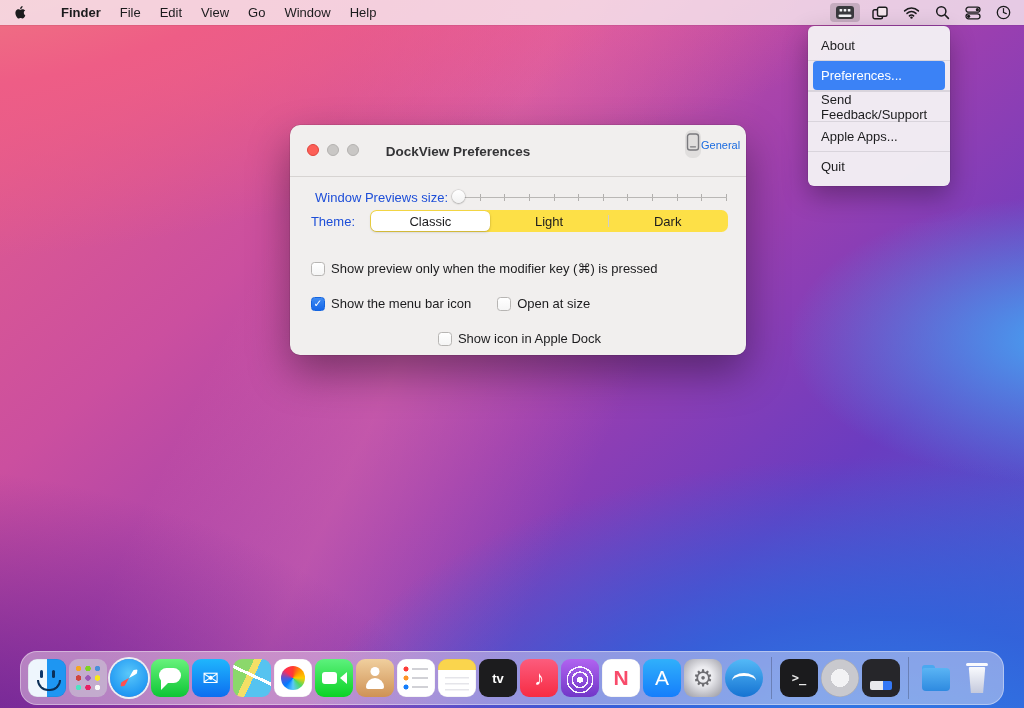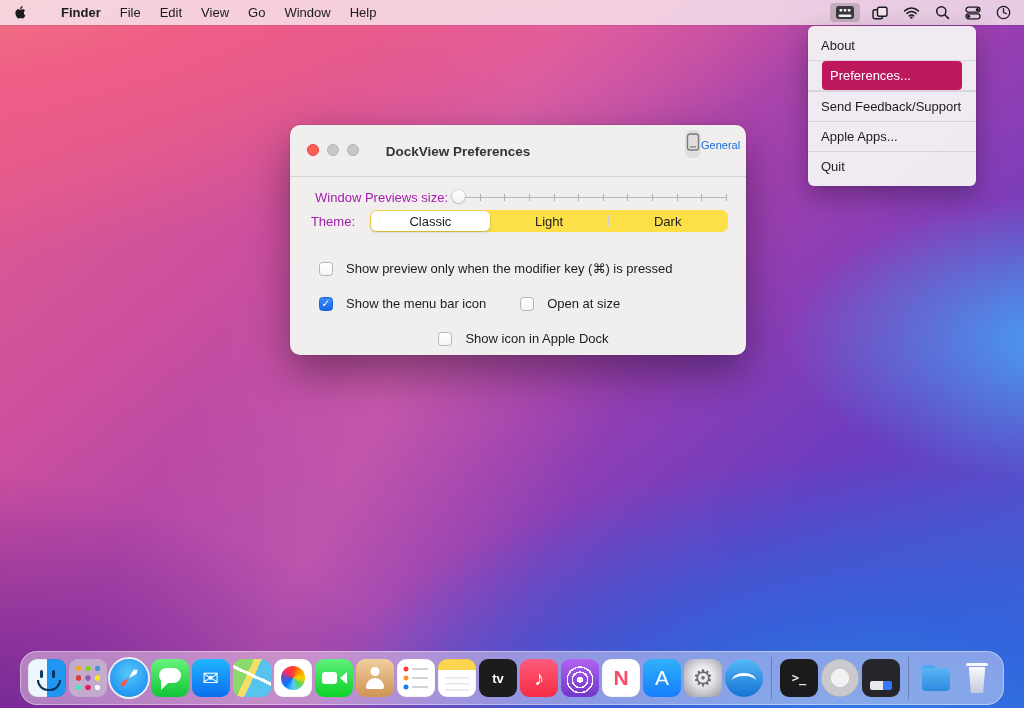--- a/index.html
+++ b/index.html
@@ -24,27 +24,27 @@
     box-shadow:0 0.5px 0 rgba(0,0,0,.12); }
   .mb-left { display:flex; align-items:center; gap:19px; }
   .mb-left .bold { font-weight:700;padding-left:16px; }
   .mb-item { cursor:default; }
   .mb-apple { display:flex; align-items:center; }
   .mb-right { display:flex; align-items:center; gap:15px; }
   .mb-status { display:flex; align-items:center; justify-content:center; }
   .mb-status.pressed { background:rgba(70,60,70,.22); border-radius:4px; padding:2px 5px; margin:0 -3px; }
 
   
-  .dropdown { position:absolute; top:26px; left:808px; width:168px;
+  .dropdown { position:absolute; top:26px; left:808px; width:142px;
     background:rgba(243,240,244,.97); border-radius:6px; padding:5px 0;
     box-shadow:0 10px 26px rgba(0,0,0,.30), 0 0 0 0.5px rgba(0,0,0,.12);
     font-size:13px; color:#1c1c1e; }
   .dd-item { height:29px; display:flex; align-items:center; padding-left:13px; }
-  .dd-item.highlighted { margin:0 14px; padding-left:8px; border-radius:4px;
-    background:#be185d; color:#fff; }
+  .dd-item.highlighted { margin:0 5px; padding-left:8px; border-radius:4px;
+    background:#3b82f6; color:#fff; }
   .dd-sep { height:1px; background:rgba(60,60,67,.12); }
 
   
   .window { position:absolute; left:290px; top:125px; width:456px; height:230px;
     background:#f1efee; border-radius:10px;
     box-shadow:0 18px 42px rgba(0,0,0,.38), 0 0 0 0.5px rgba(0,0,0,.16);
     color:#1c1c1e; }
   .titlebar { position:relative; height:52px; border-bottom:1px solid #d7d4d2; }
   .traffic { position:absolute; left:17px; top:19px; display:flex; gap:8px; }
   .tl { width:12px; height:12px; border-radius:50%; }
@@ -60,40 +60,40 @@
   .tg-label { font-size:11px; color:#1a6be0; margin-top:1px; }
 
   .content { position:absolute; top:53px; left:0; right:0; bottom:0; }
   .row { position:absolute; left:18px; right:18px; display:flex; align-items:center; font-size:13px; }
   .row-size  { top:11px; }
   .row-theme { top:32px; }
   .row-check1{ top:83px;  left:21px; }
   .row-check2{ top:118px; left:21px; gap:26px; }
   .row-check3{ top:153px; left:21px;justify-content:center; }
 
-  .form-label { color:#a21caf; }
+  .form-label { color:#1d4ed8; }
   .size-label { width:140px; text-align:right; }
   .theme-label{ width:47px;  text-align:right; }
 
   .slider { position:relative; width:272px; height:16px; margin-left:7px; }
   .slider-ticks { position:absolute; left:0; right:0; top:4.5px; height:7px;
     background:repeating-linear-gradient(90deg,#b1afad 0 1px, transparent 1px 24.64px); }
   .slider-track { position:absolute; left:0; right:0; top:7.5px; height:1px; background:#b9b7b5; }
   .slider-knob { position:absolute; left:-3px; top:1px; width:13px; height:13px; border-radius:50%;
     background:linear-gradient(#ffffff,#f2f2f2); box-shadow:0 0.5px 2px rgba(0,0,0,.4), 0 0 0 0.5px rgba(0,0,0,.08); }
 
   .segmented { flex:1; margin-left:15px; height:22px; background:#fde047; border-radius:6.5px;
     display:flex; padding:1px; }
   .segment { flex:1; display:flex; align-items:center; justify-content:center;
     border-radius:5.5px; position:relative; font-size:13px; color:#1c1c1e; }
   .segment.selected { background:#fff; box-shadow:0 1px 2.5px rgba(0,0,0,.22), 0 0 0 0.5px rgba(0,0,0,.05); }
   .segment:not(.selected) + .segment:not(.selected)::before { content:""; position:absolute;
     left:0; top:4px; bottom:4px; width:1px; background:#cfcdcb; }
 
-  .check { display:flex; align-items:center; gap:13px; cursor:default;margin-left:8px; }
+  .check { display:flex; align-items:center; gap:6px; cursor:default; }
   .box { width:14px; height:14px; border-radius:3.5px; border:1px solid #b7b5b3;
     background:linear-gradient(#ffffff,#f5f5f5); display:flex; align-items:center; justify-content:center; flex:none; }
   .box.checked { background:linear-gradient(#3f8bf2,#1667e8); border-color:#1465e0; }
   .box.checked::after { content:"✓"; color:#fff; font-size:10.5px; font-weight:700; line-height:1; }
 
   
   .dock { position:absolute; left:50%; bottom:3px; transform:translateX(-50%);
     display:flex; align-items:center; gap:3px; padding:5px 7px;
     background:rgba(252,244,248,.42); border:1px solid rgba(255,255,255,.38); border-radius:17px; }
   .dk { width:38px; height:38px; border-radius:9px; position:relative; flex:none;

